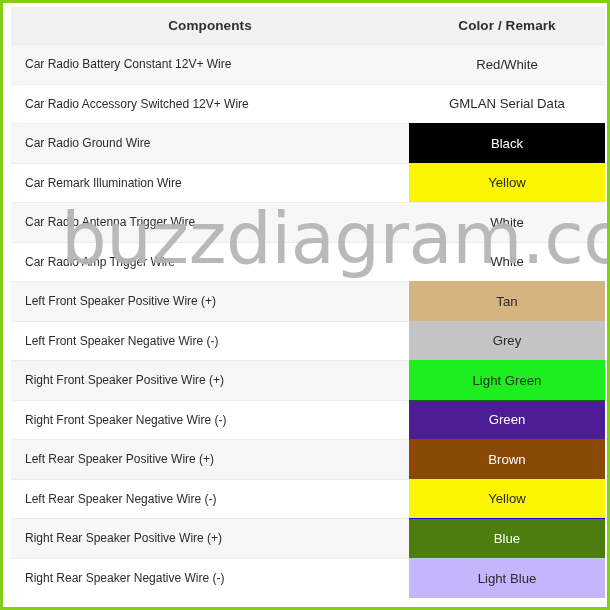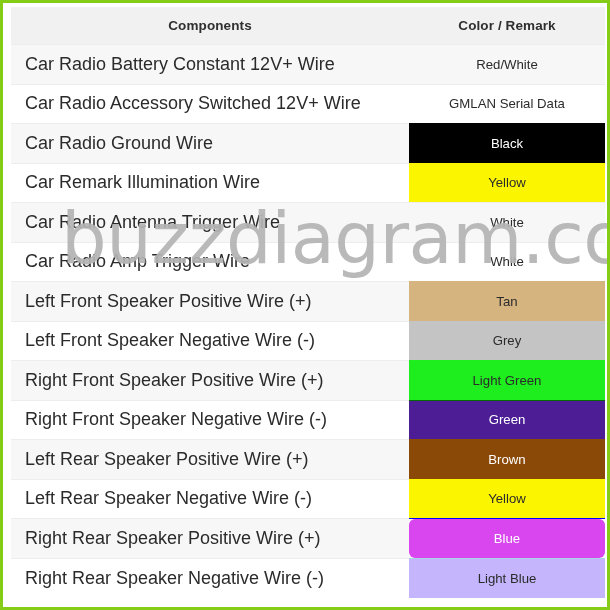--- a/index.html
+++ b/index.html
@@ -53,21 +53,21 @@
     letter-spacing: 0.1px;
   }
 
   thead th.th-comp { }
   thead th.th-color { }
 
   tbody tr { height: 39.5px; }
 
   tbody td {
     padding: 0 14px;
-    font-size: 18px;
+    font-size: 12px;
     color: #2b2b2b;
     border-top: 1px solid #ededed;
     vertical-align: middle;
     white-space: nowrap;
     overflow: hidden;
   }
 
   tbody td.comp {
     text-align: left;
   }
@@ -159,21 +159,21 @@
           <tr class="odd">
             <td class="comp">Left Rear Speaker Positive Wire (+)</td>
             <td class="color" style="background: rgb(139, 73, 7); border-top: 1px solid rgb(139, 73, 7); color: rgb(255, 255, 255);">Brown</td>
           </tr>
           <tr class="even">
             <td class="comp">Left Rear Speaker Negative Wire (-)</td>
             <td class="color" style="background: rgb(251, 245, 0); border-top: 1px solid rgb(251, 245, 0); color: rgb(43, 43, 43);">Yellow</td>
           </tr>
           <tr class="odd">
             <td class="comp">Right Rear Speaker Positive Wire (+)</td>
-            <td class="color" style="background: #d946ef; border-top: 1px solid rgb(0, 0, 251); color: rgb(255, 255, 255); border-radius: 6px;">Blue</td>
+            <td class="color" style="background: #4d7c0f; border-top: 1px solid rgb(0, 0, 251); color: rgb(255, 255, 255);">Blue</td>
           </tr>
           <tr class="even">
             <td class="comp">Right Rear Speaker Negative Wire (-)</td>
             <td class="color" style="background: #c4b5fd; border-top: 1px solid rgb(169, 211, 230); color: rgb(43, 43, 43);">Light Blue</td>
           </tr>
         </tbody>
     </table>
   </div>
 
   <div class="watermark">buzzdiagram.com</div>

